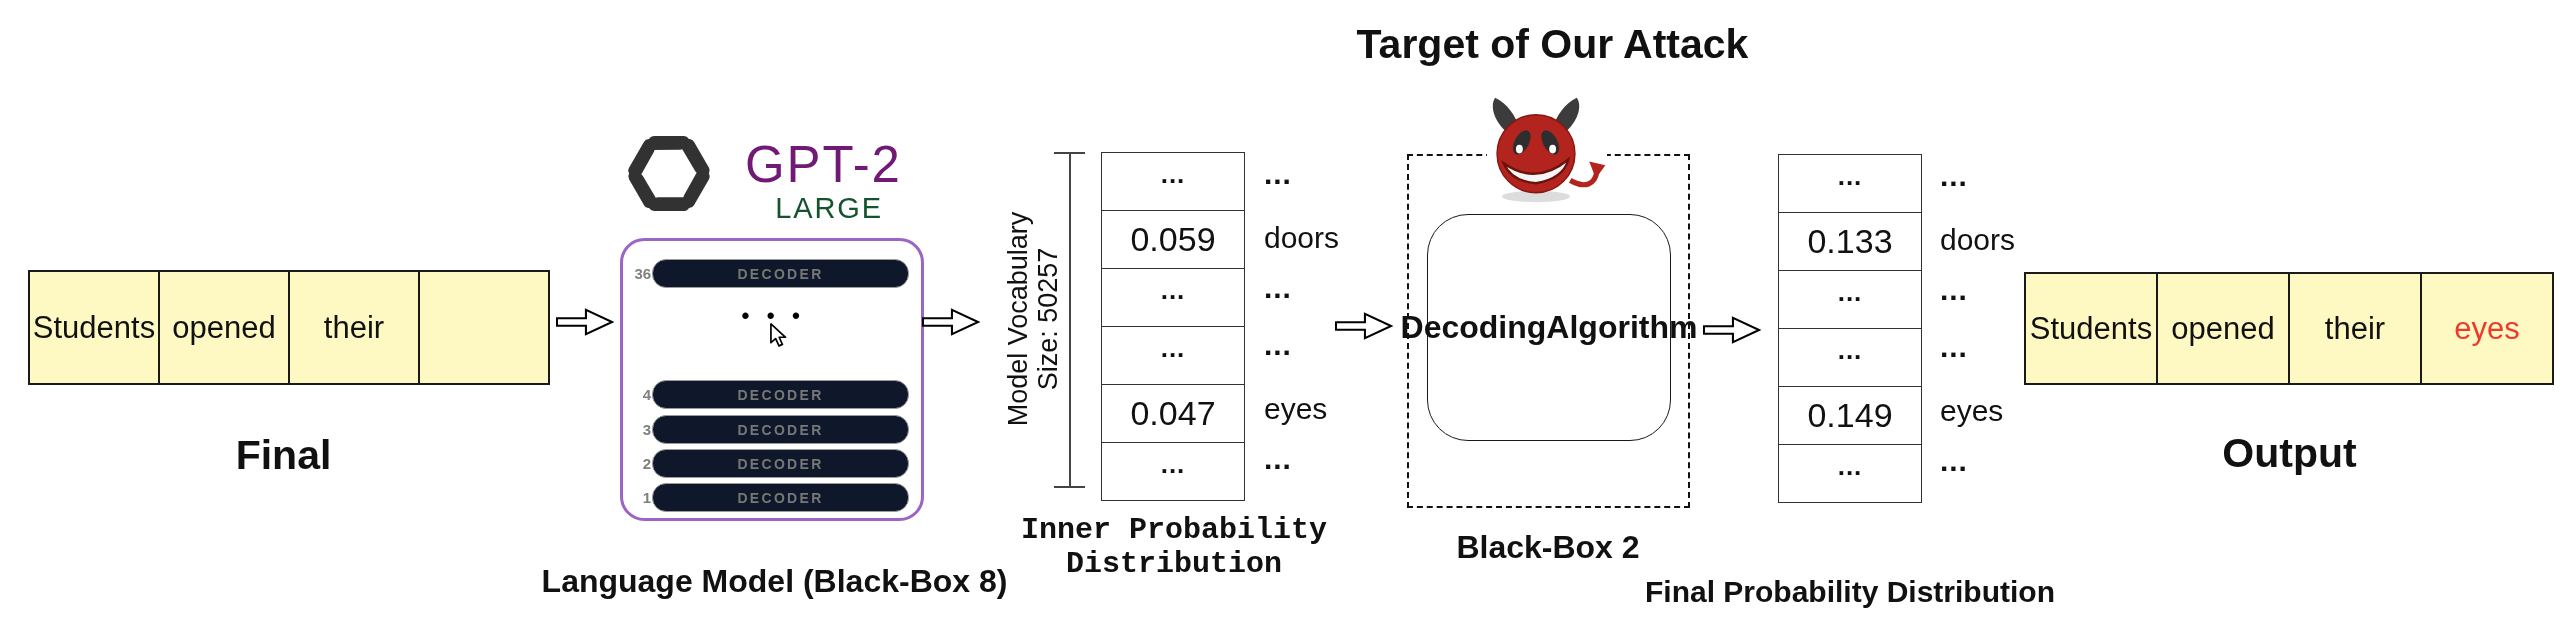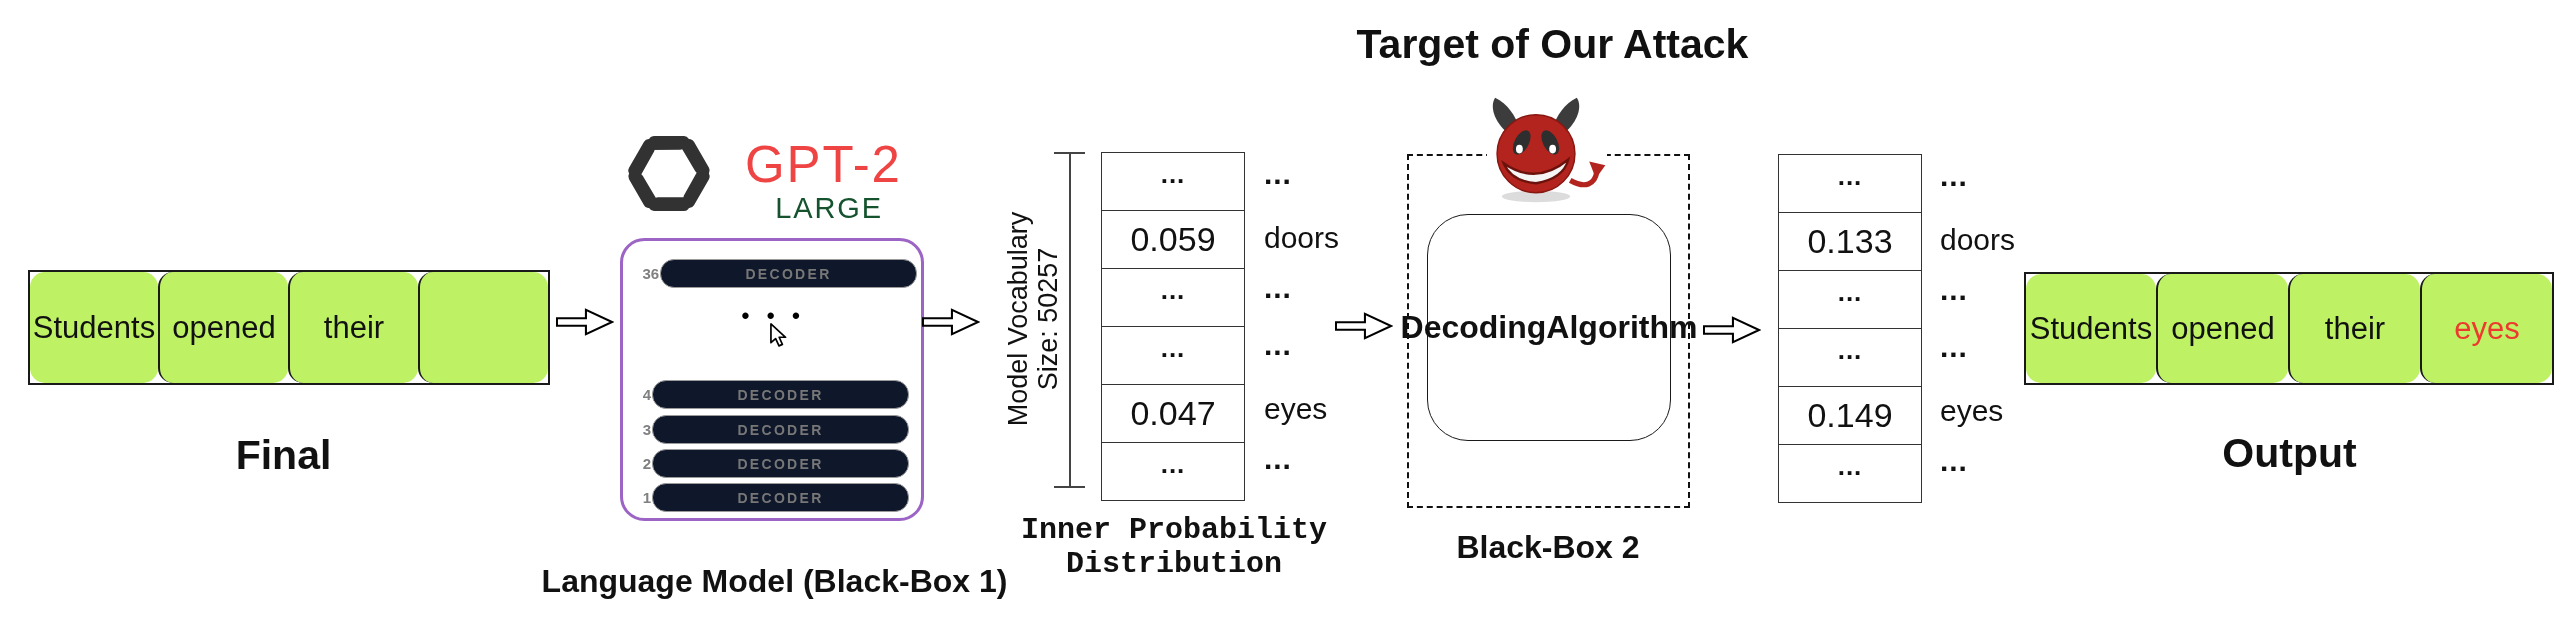--- a/index.html
+++ b/index.html
@@ -6,21 +6,21 @@
   .canvas{
     position:relative; width:2576px; height:624px; background:#ffffff;
     font-family:"Liberation Sans", sans-serif; color:#111; overflow:hidden;
   }
   .abs{position:absolute;}
 
   
   .word-table{display:flex; border:2.3px solid #1a1a1a; background:#fff;}
   .word-cell{
     display:flex; align-items:center; justify-content:center;
-    font-size:31px; border-left:2.3px solid #1a1a1a; background:#bef264;border-radius:15px;
+    font-size:31px; border-left:2.3px solid #1a1a1a; background:#fef9c3;
   }
   .word-cell:first-child{border-left:none;}
   .word-cell.red{color:#ee3a2e;}
 
   .big-label{font-size:41px; font-weight:bold; text-align:center;}
   .title{font-size:41px; font-weight:bold; text-align:center;}
 
   
   .lm-box{
     border:3.3px solid #9c64c4; border-radius:24.4px; background:#fff;
@@ -33,21 +33,21 @@
   .pill{
     position:absolute; left:29px; width:255px; height:27px;
     background:#0f172a; border:1.4px solid #9b9b9b; border-radius:14px;
     display:flex; align-items:center; justify-content:center;
     font-size:14px; font-weight:bold; letter-spacing:2.3px; color:#777;
   }
   .lm-dots{
     text-align:center; font-size:22.5px; font-weight:bold; color:#000;
     letter-spacing:5.6px;
   }
-  .gpt-name{font-size:51px; color:#ef4444; letter-spacing:1.9px;}
+  .gpt-name{font-size:51px; color:#701a75; letter-spacing:1.9px;}
   .gpt-size{font-size:29px; color:#14532d; letter-spacing:1.9px; text-align:right;}
 
   
   .dist-table{border:1.9px solid #333; background:#fff;}
   .dist-row{
     height:57px; display:flex; align-items:center; justify-content:center;
     font-size:34px; border-top:1.9px solid #333; background:#fff;
   }
   .dist-row:first-child{border-top:none;}
   .dist-row.dots, .dist-lab.dots{font-weight:bold; font-size:26px; letter-spacing:0.9px;}
@@ -98,21 +98,21 @@
       <path d="M -15 -32 L 15 -32 L 31 -5" transform="rotate(120)"></path>
       <path d="M -15 -32 L 15 -32 L 31 -5" transform="rotate(180)"></path>
       <path d="M -15 -32 L 15 -32 L 31 -5" transform="rotate(240)"></path>
       <path d="M -15 -32 L 15 -32 L 31 -5" transform="rotate(300)"></path>
     </g>
   </svg>
   <div class="abs gpt-name" style="left:745px; top:135px;">GPT-2</div>
   <div class="abs gpt-size" style="left:742px; top:192px; width:141px;">LARGE</div>
 
   <div class="abs lm-box" style="left:620px; top:238px; width:298px; height:277px;">
-    <div class="lm-row" style="top:18px;margin-left:8px;">
+    <div class="lm-row" style="top:18px;">
       <span class="lm-num">36</span>
       <div class="pill">DECODER</div>
     </div>
     <div class="abs lm-dots" style="top:62px; left:38px; width:225px;">• • •</div>
     <div class="lm-row" style="top:139px;">
       <span class="lm-num">4</span>
       <div class="pill">DECODER</div>
     </div>
     <div class="lm-row" style="top:174px;">
       <span class="lm-num">3</span>
@@ -124,21 +124,21 @@
     </div>
     <div class="lm-row" style="top:242px;">
       <span class="lm-num">1</span>
       <div class="pill">DECODER</div>
     </div>
   </div>
 
   <svg class="abs" style="left:770px; top:323px;" width="22.5" height="24.4" viewBox="0 0 12 13">
     <polygon points="0.5,0.5 0.5,10.5 3,8.3 4.8,12.2 6.6,11.4 4.9,7.6 8.3,7.6" fill="#fff" stroke="#000" stroke-width="0.9" stroke-linejoin="round"></polygon>
   </svg>
-  <div class="abs caption" style="left:520px; top:563px; width:509px; font-size:32px;">Language Model (Black-Box 1)</div>
+  <div class="abs caption" style="left:520px; top:563px; width:509px; font-size:32px;">Language Model (Black-Box 8)</div>
 
   <svg class="abs" style="left:922px; top:306px;" width="58" height="32" viewBox="0 0 62 34">
     <polygon points="1,13 32,13 32,4 60,17 32,30 32,21 1,21" fill="#fff" stroke="#000" stroke-width="2.2"></polygon>
   </svg>
 
   <div class="abs vocab-text" style="left:911px; top:289px; width:244px; height:60px;">
     <div>Model Vocabulary</div>
     <div>Size: 50257</div>
   </div>
   <div class="abs bracket-line" style="left:1069px; top:153px; width:1.9px; height:335px;"></div>
@@ -234,20 +234,21 @@
         <span>...</span>
       </div>
     <div class="dist-lab dots">
         <span>...</span>
       </div>
     <div class="dist-lab">eyes</div>
     <div class="dist-lab dots">
         <span>...</span>
       </div>
   </div>
+  <div class="abs caption" style="left:1613px; top:575px; width:474px; font-size:30px;">Final Probability Distribution</div>
 
   <div class="abs word-table" style="left:2024px; top:272px; width:526px; height:109px;">
     <div class="word-cell" style="width:131px;">Students</div>
     <div class="word-cell" style="width:131px;">opened</div>
     <div class="word-cell" style="width:131px;">their</div>
     <div class="word-cell red" style="width:131px;">eyes</div>
   </div>
   <div class="abs big-label" style="left:2177px; top:430px; width:225px;">Output</div>
 
 </div>

